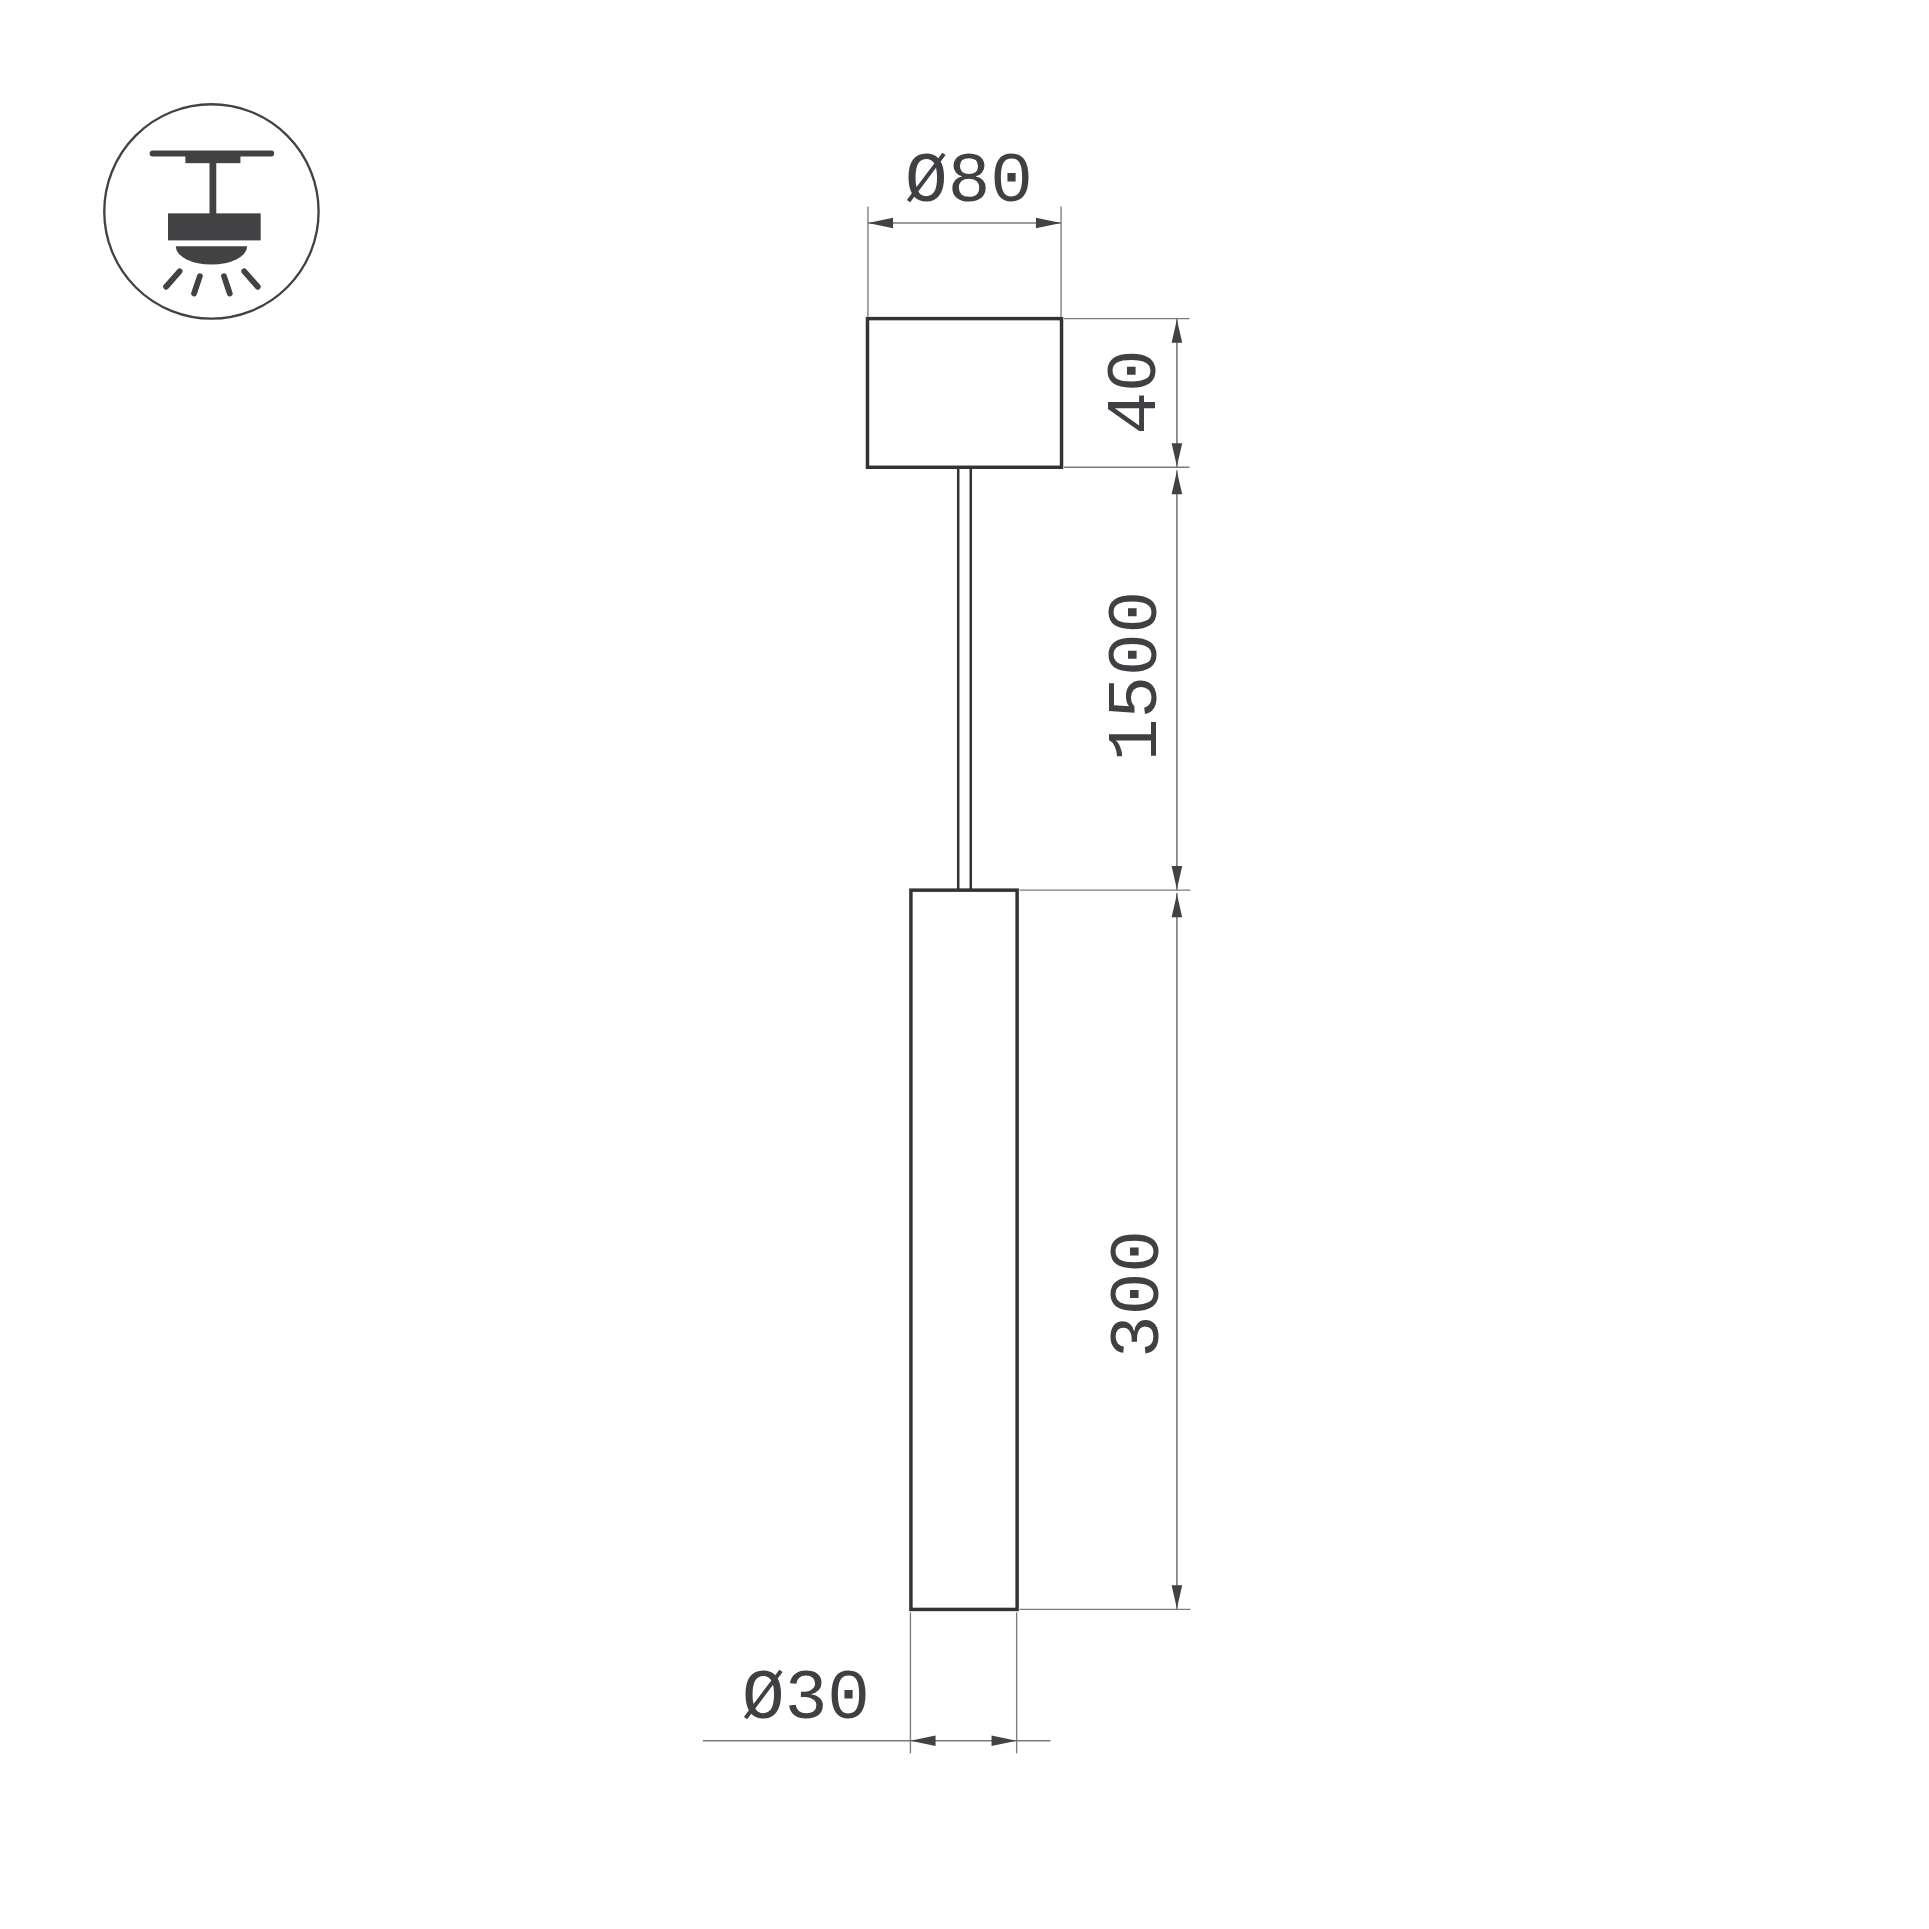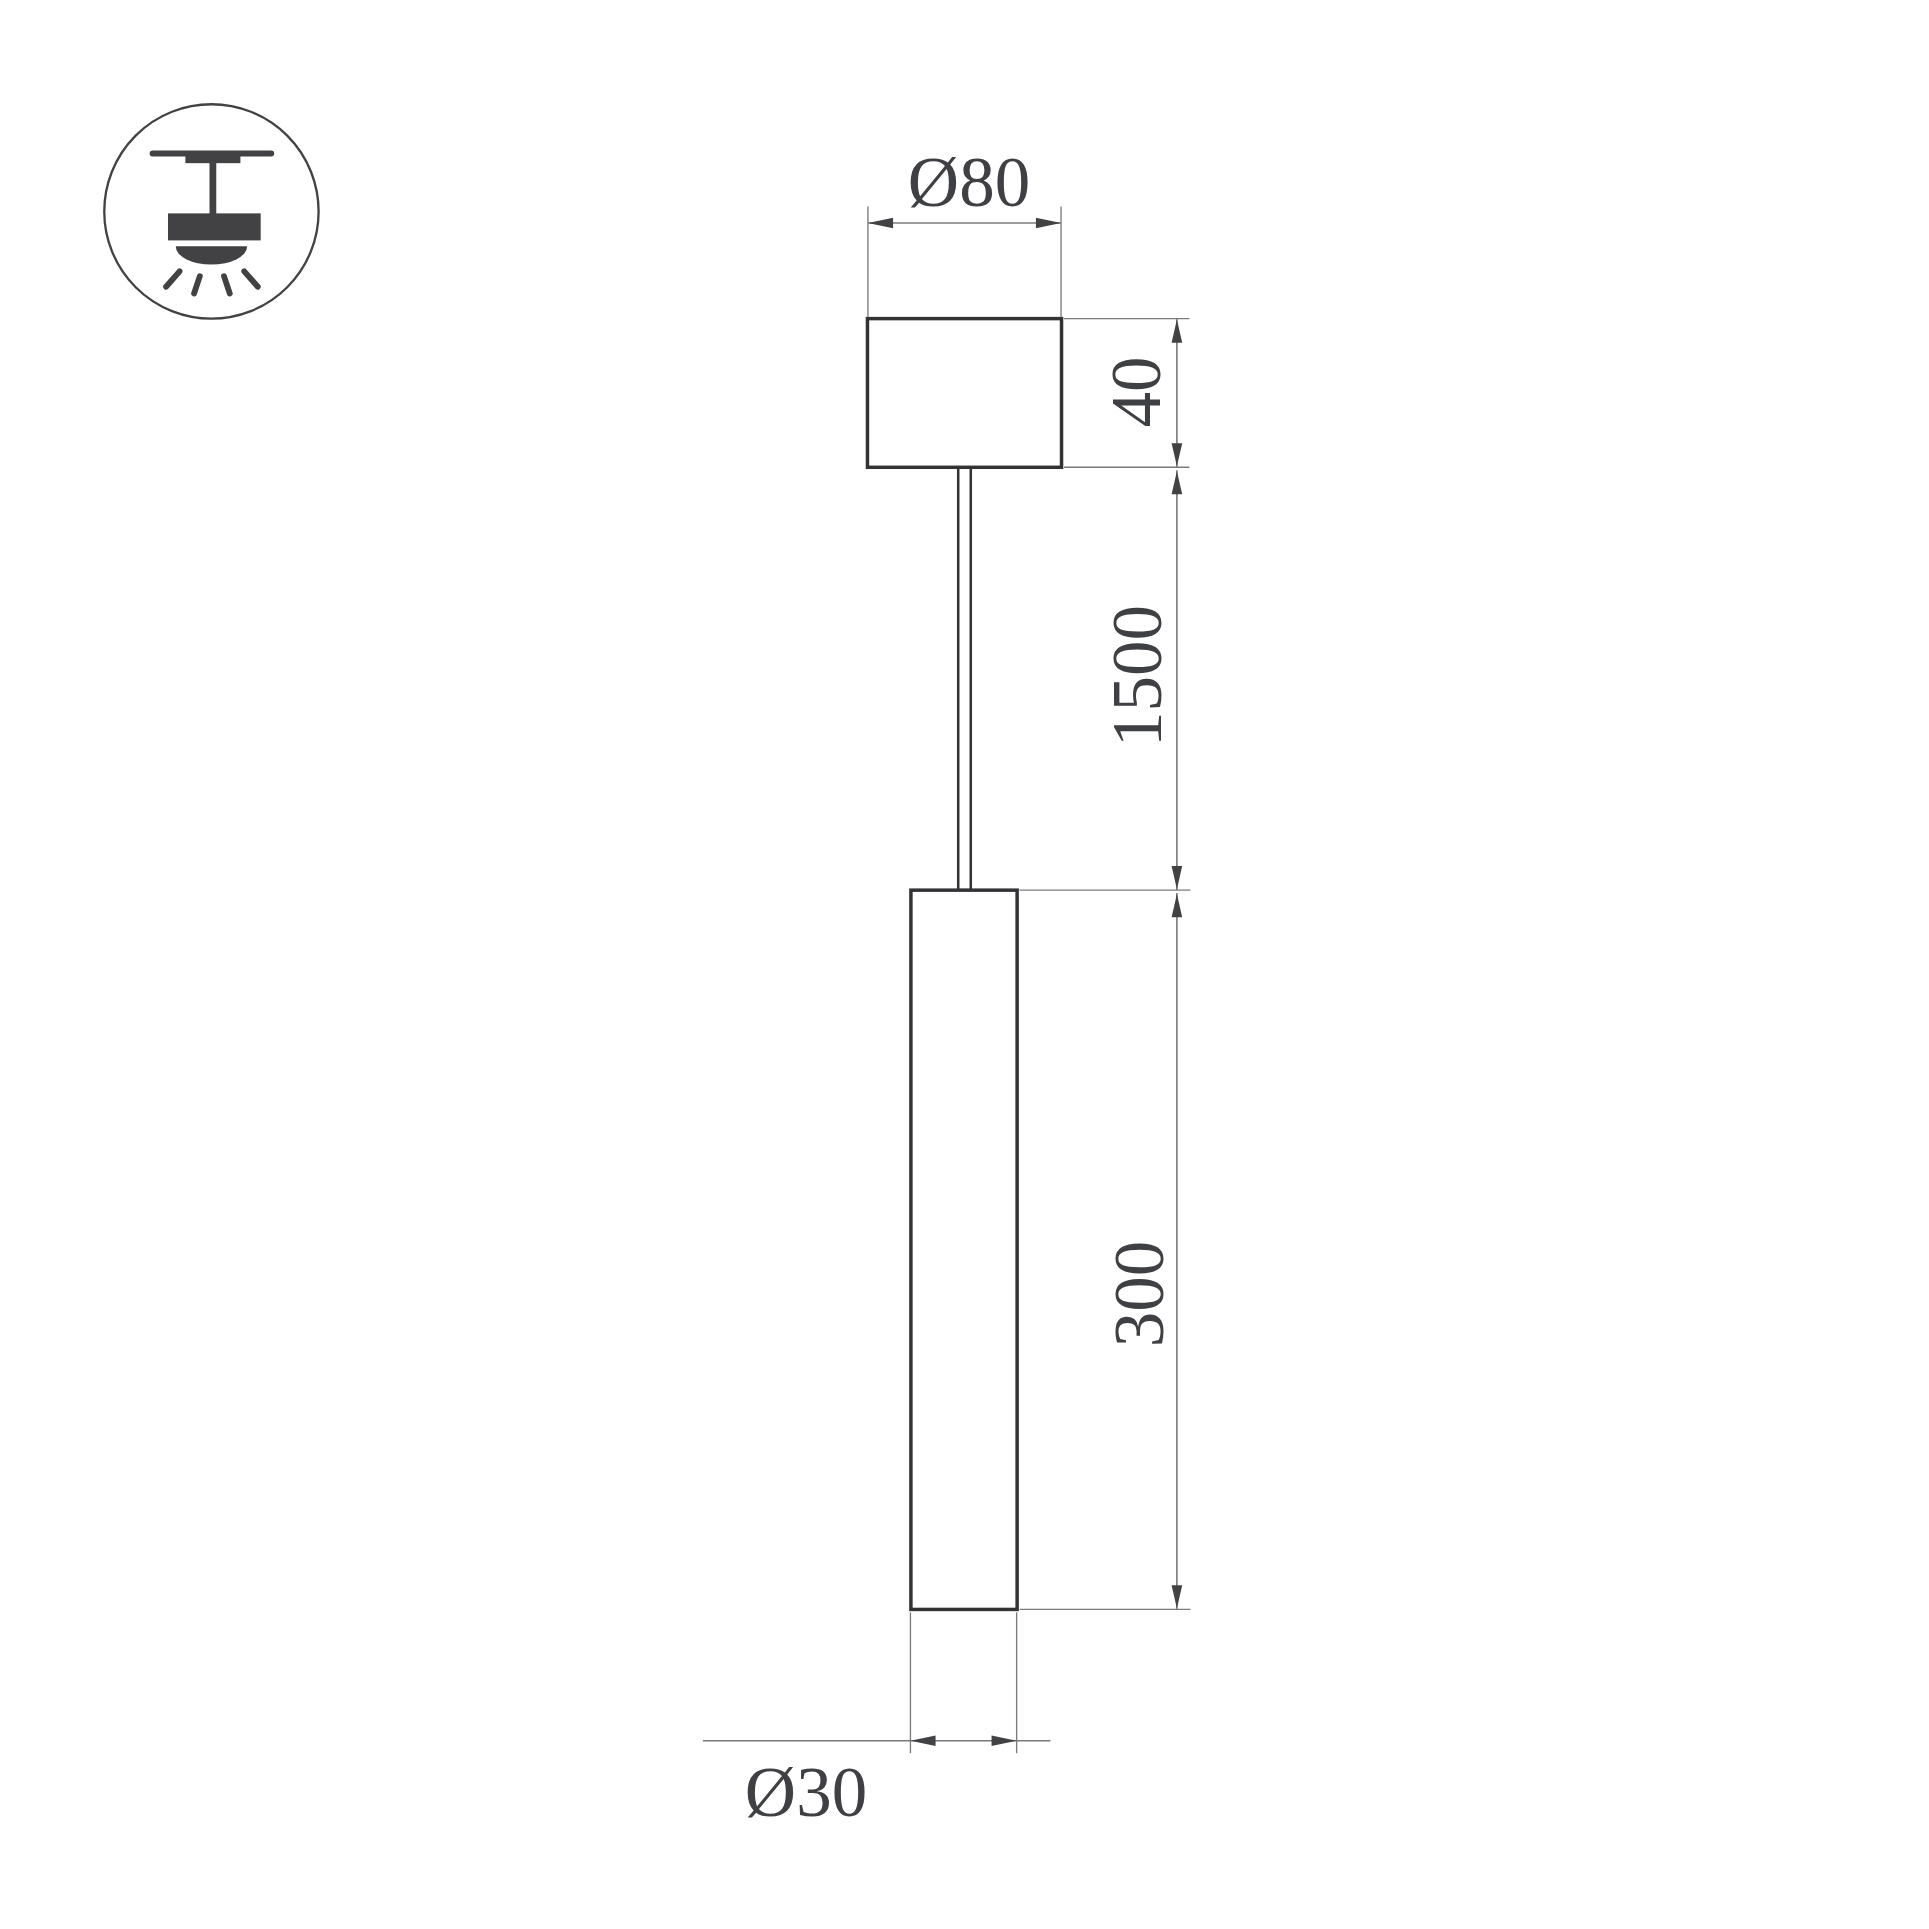--- a/index.html
+++ b/index.html
@@ -5,21 +5,21 @@
   html, body {
     margin: 0;
     padding: 0;
     background: #ffffff;
   }
   .canvas {
     position: relative;
     width: 1662px;
     height: 1929px;
     background: var(--background, #ffffff);
-    font-family: Liberation Serif, serif;
+    font-family: Liberation Mono, monospace;
     overflow: hidden;
   }
   svg.drawing {
     position: absolute;
     left: 0;
     top: 0;
   }
   .icon-ring {
     fill: none;
     stroke: var(--icon, #4a4a4d);
@@ -132,16 +132,16 @@
   </svg>
 
   <div class="dim-label" style="left:969px; top:182px;">Ø80</div>
 
   <div class="dim-label vertical" style="left:1136px; top:392px;">40</div>
 
   <div class="dim-label vertical" style="left:1137px; top:676px;">1500</div>
 
   <div class="dim-label vertical" style="left:1139px; top:1294px;">300</div>
 
-  <div class="dim-label" style="left:806px; top:1792px;">Ø30</div>
+  <div class="dim-label" style="left:806px; top:1699px;">Ø30</div>
 
 </div>
 
 
 </body></html>

